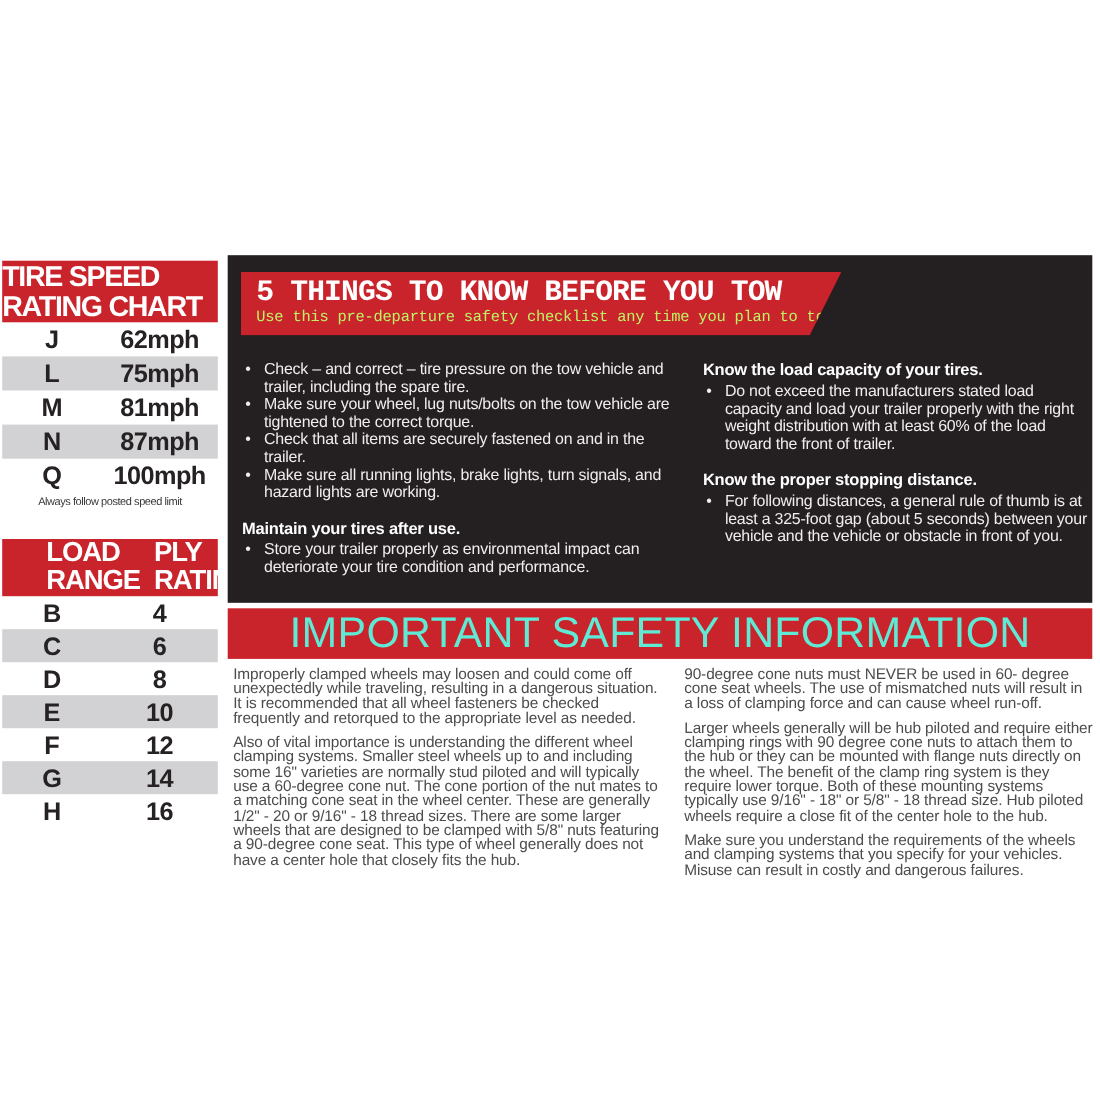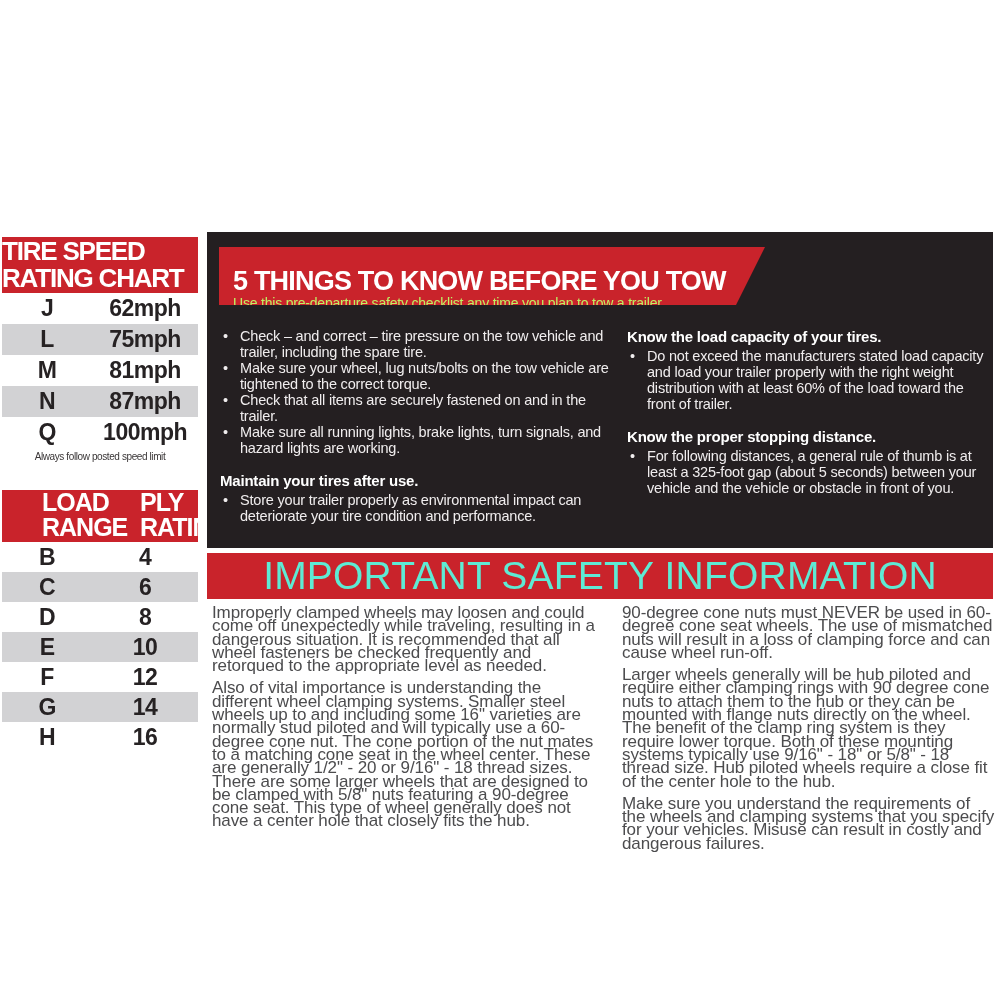--- a/index.html
+++ b/index.html
@@ -23,45 +23,45 @@
   .chart-row .c1 { width:46%; text-align:center; }
   .chart-row .c2 { width:54%; text-align:center; }
   .chart-row.striped { background:#d2d2d4; }
 
   .speed-note { margin-top:3px; font-size:10px; letter-spacing:-0.4px; color:#3a3637;
                 text-align:center; white-space:nowrap; }
 
   
   .tow-panel { position:absolute; left:207px; top:232px; width:786px; height:316px; background:#241f21; }
   .tow-banner { position:absolute; left:12px; top:15px; width:546px; height:58px; background:#c9232b;
-                padding:20px 0 0 14px;
-                clip-path:polygon(0 0, 100% 0, calc(100% - 29px) 100%, 0 100%); }
+                padding:6px 0 0 14px;
+                clip-path:polygon(0 0, 100% 0, calc(100% - 29px) 100%, 0 100%);font-family:Liberation Mono, monospace; }
   .tow-title { color:#fff; font-weight:700; font-size:27px; line-height:28px; letter-spacing:-0.8px; white-space:nowrap; }
   .tow-subtitle { color:#bef264; font-size:14px; line-height:16px; letter-spacing:-0.2px; white-space:nowrap; }
 
   .tow-cols { position:absolute; left:13px; top:96px; right:4px; display:flex; }
   .tow-col { color:#f0edee; }
   .tow-col.left { width:392px; margin-right:15px; }
-  .tow-col.right { flex:1; }
+  .tow-col.right { flex:1;margin-left:12px; }
   .tow-section { margin-top:16px; }
   .tow-section:first-child { margin-top:0; }
   .tow-heading { color:#fff; font-weight:700; font-size:15px; line-height:17px; letter-spacing:-0.2px; margin-bottom:3px; white-space:nowrap; }
   .bullet { display:flex; font-size:14.5px; line-height:16px; letter-spacing:-0.2px; }
   .bullet .dot { width:20px; flex:none; }
   .bullet .dot::before { content:"\2022"; padding-left:3px; }
   .bullet .btext { flex:1; }
 
   
   .safety-banner { position:absolute; left:207px; top:553px; width:786px; height:46px; background:#c9232b;
                    display:flex; align-items:center; justify-content:center; }
   .safety-title { color:#5eead4; font-weight:400; font-size:39px; letter-spacing:0.2px; white-space:nowrap; }
 
   
   .safety-cols { position:absolute; left:212px; top:606px; width:783px; display:flex; }
-  .safety-col { color:#4c4c4e; font-size:17px; line-height:13.3px; letter-spacing:-0.1px; }
+  .safety-col { color:#4c4c4e; font-size:14px; line-height:13.3px; letter-spacing:-0.1px; }
   .safety-col.left { width:392px; margin-right:18px; }
   .safety-col.right { flex:1; }
   .safety-col p { margin-bottom:9px; }
 </style>
 </head>
 <body>
 
 <div class="canvas">
 
   <section class="side-table speed-chart">

